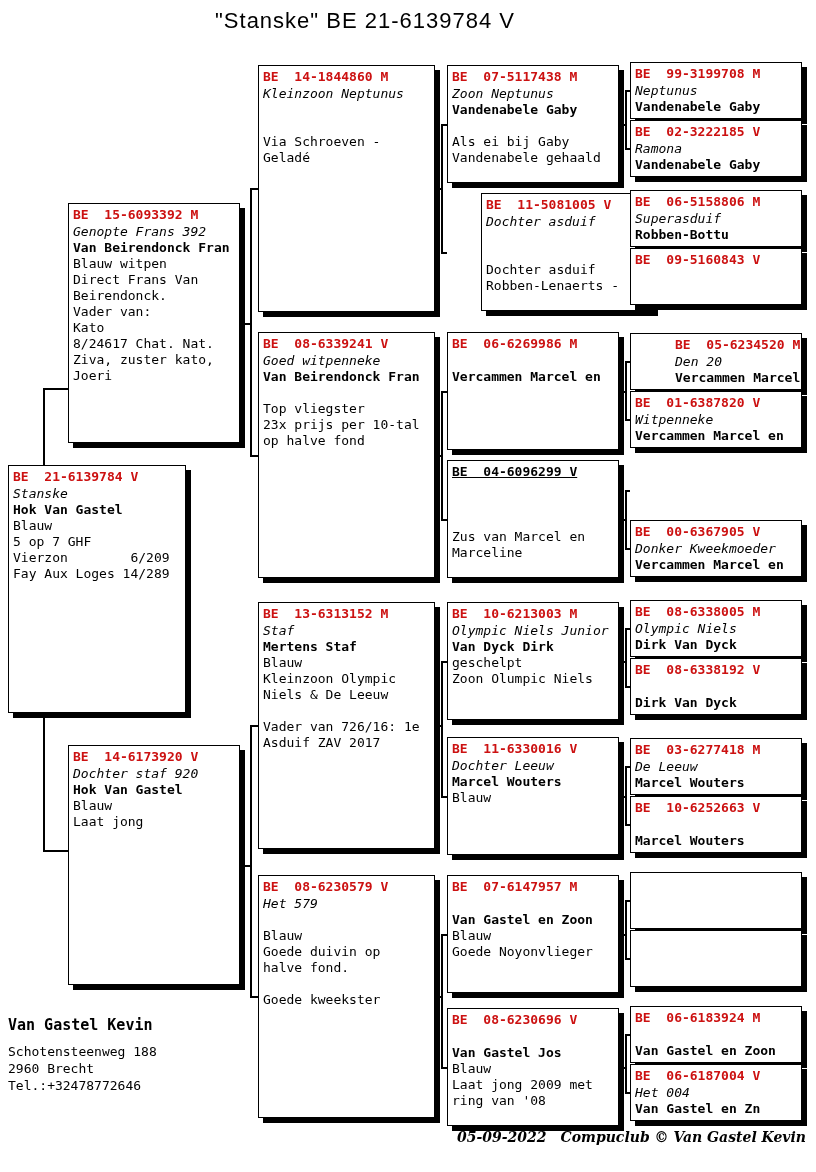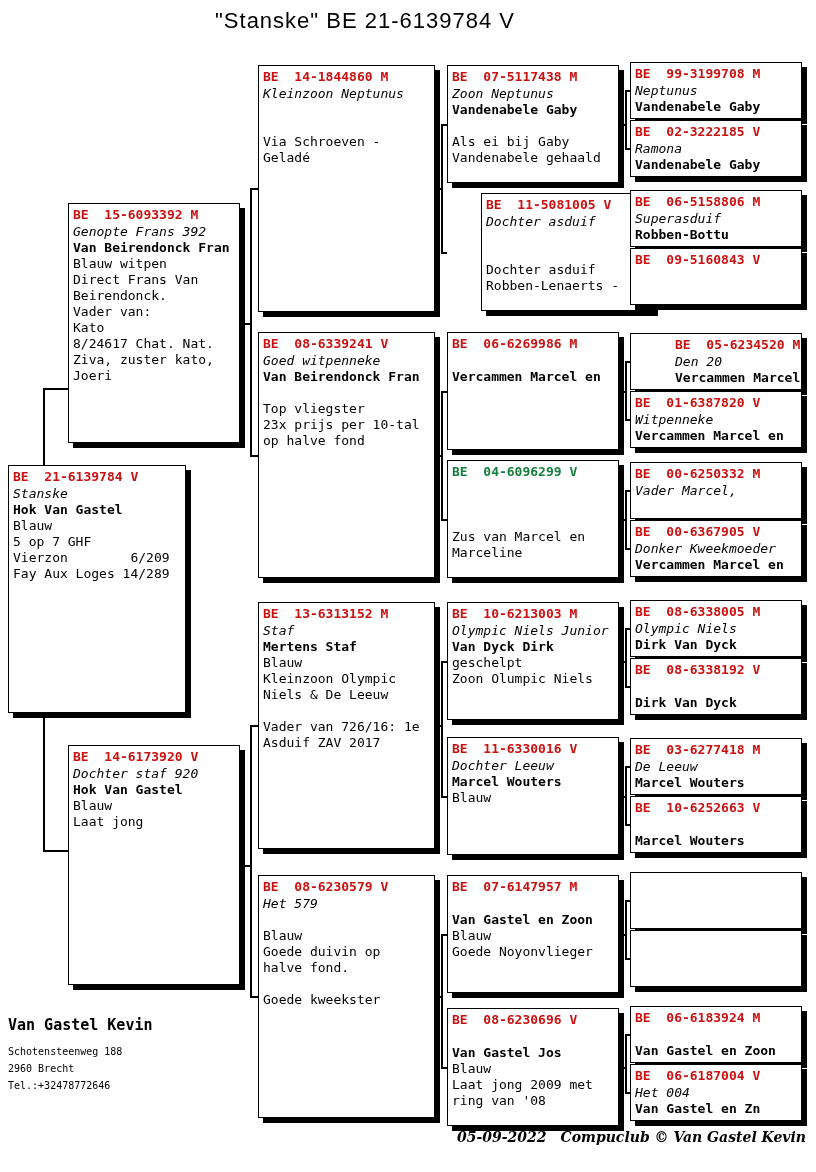--- a/index.html
+++ b/index.html
@@ -9,21 +9,21 @@
          font-family:"Liberation Sans",sans-serif;font-size:22px;letter-spacing:1px;}
   .box{position:absolute;background:#fff;border:1.6px solid #000;
        box-shadow:5px 5px 0 #000;box-sizing:border-box;overflow:hidden;}
   .ring{font-weight:bold;font-size:13px;padding:3px 4px 2px;white-space:pre;}
   .line{font-size:13px;line-height:16px;min-height:16px;padding:0 4px;white-space:pre;}
   .line.i{font-style:italic;}
   .line.b{font-weight:bold;}
   .seg{position:absolute;background:#000;}
   .owner{position:absolute;left:8px;top:1016px;}
   .owner-name{font-weight:bold;font-size:15px;margin-bottom:9px;}
-  .owner-line{font-size:10px;line-height:17px;}
+  .owner-line{font-size:13px;line-height:17px;}
   .footer{position:absolute;right:10px;top:1129px;font-family:"DejaVu Serif",serif;
           font-style:italic;font-size:14px;font-weight:bold;}
   .footer .credit{margin-left:14px;}
 </style>
 </head>
 <body>
 
 <div id="stage">
   <div class="title">"Stanske"  BE  21-6139784 V</div>
 
@@ -179,21 +179,21 @@
       <div class="line"></div>
       <div class="line">Dochter asduif</div>
       <div class="line">Robben-Lenaerts -</div>
     </div>
     <div class="box" style="left: 447px; top: 332px; width: 172px; height: 118px;">
       <div class="ring" style="color: rgb(204, 17, 17);">BE  06-6269986 M</div>
       <div class="line"></div>
       <div class="line b">Vercammen Marcel en</div>
     </div>
     <div class="box" style="left: 447px; top: 460px; width: 172px; height: 118px;">
-      <div class="ring" style="color: #15803d;">BE  04-6096299 V</div>
+      <div class="ring" style="color: #000000; text-decoration: underline;">BE  04-6096299 V</div>
       <div class="line"></div>
       <div class="line"></div>
       <div class="line"></div>
       <div class="line">Zus van Marcel en</div>
       <div class="line">Marceline</div>
     </div>
     <div class="box" style="left: 447px; top: 602px; width: 172px; height: 118px;">
       <div class="ring" style="color: rgb(204, 17, 17);">BE  10-6213003 M</div>
       <div class="line i">Olympic Niels Junior</div>
       <div class="line b">Van Dyck Dirk</div>
@@ -242,24 +242,20 @@
     <div class="box" style="left: 630px; top: 333px; width: 172px; height: 57px; padding-left: 40px;">
       <div class="ring" style="color: rgb(204, 17, 17);">BE  05-6234520 M</div>
       <div class="line i">Den 20</div>
       <div class="line b">Vercammen Marcel en</div>
     </div>
     <div class="box" style="left: 630px; top: 391px; width: 172px; height: 57px;">
       <div class="ring" style="color: rgb(204, 17, 17);">BE  01-6387820 V</div>
       <div class="line i">Witpenneke</div>
       <div class="line b">Vercammen Marcel en</div>
     </div>
-    <div class="box" style="left: 630px; top: 462px; width: 172px; height: 57px;">
-      <div class="ring" style="color: rgb(204, 17, 17);">BE  00-6250332 M</div>
-      <div class="line i">Vader Marcel,</div>
-    </div>
     <div class="box" style="left: 630px; top: 520px; width: 172px; height: 57px;">
       <div class="ring" style="color: rgb(204, 17, 17);">BE  00-6367905 V</div>
       <div class="line i">Donker Kweekmoeder</div>
       <div class="line b">Vercammen Marcel en</div>
     </div>
     <div class="box" style="left: 630px; top: 600px; width: 172px; height: 57px;">
       <div class="ring" style="color: rgb(204, 17, 17);">BE  08-6338005 M</div>
       <div class="line i">Olympic Niels</div>
       <div class="line b">Dirk Van Dyck</div>
     </div>

